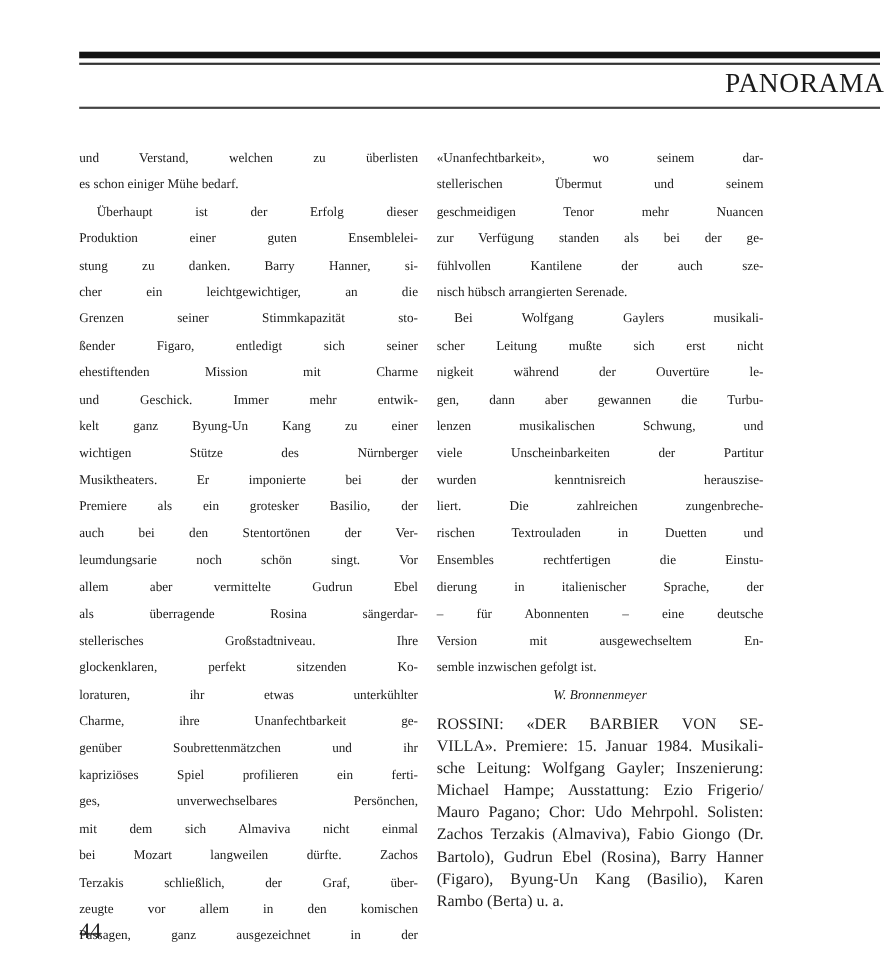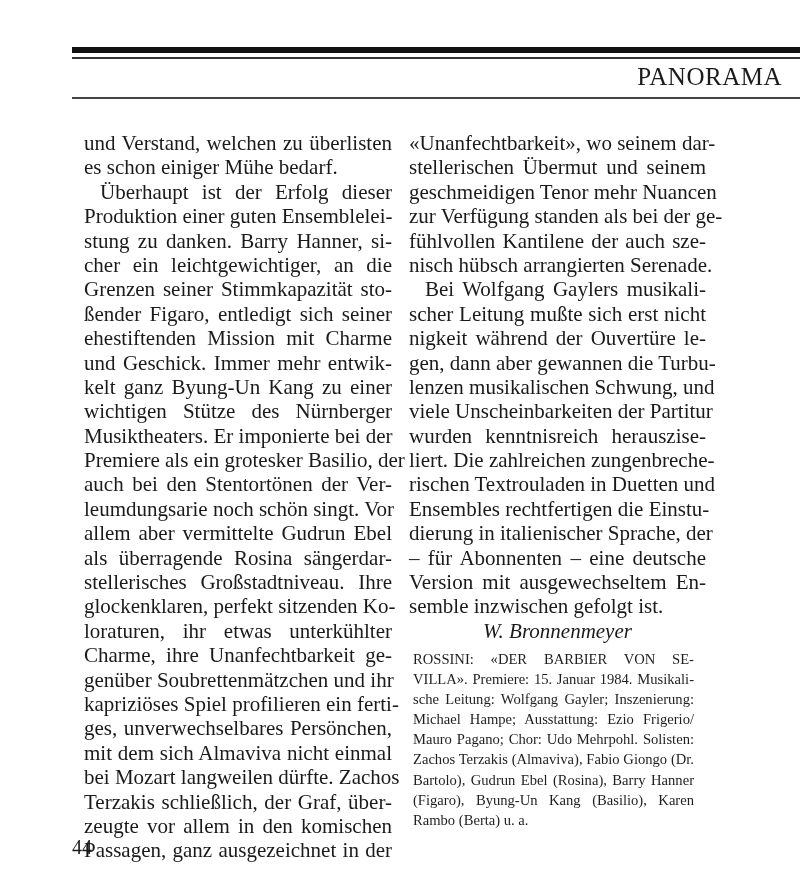--- a/index.html
+++ b/index.html
@@ -26,43 +26,42 @@
     .rule-thin-top {
       position: absolute;
       left: 72px;
       width: 728px;
       top: 57px;
       height: 1.5px;
       background: #333;
     }
     .section-title {
       position: absolute;
-      right: 26px;
+      right: 4px;
       top: 62px;
       font-size: 25px;
       letter-spacing: 0.5px;
       color: #1c1c1c;
       line-height: 30px;
     }
     .rule-thin-bottom {
       position: absolute;
       left: 72px;
       width: 728px;
       top: 97px;
       height: 1.5px;
       background: #444;
     }
     .column {
       position: absolute;
       top: 131px;
       width: 308px;
-      font-size: 21px;
+      font-size: 12px;
       line-height: 24.4px;
       text-align: justify;
-      margin-left: 12px;
     }
     .col-left { left: 72px; }
     .col-right { left: 397px; width: 297px; }
     .line {
       display: block;
       white-space: nowrap;
       text-align: justify;
       text-align-last: justify;
       height: 24.4px;
     }
@@ -83,21 +82,20 @@
       position: absolute;
       left: 397px;
       top: 649px;
       width: 297px;
       font-size: 14.6px;
       line-height: 20.1px;
       color: #1e1e1e;
     }
     .credits .line {
       height: 20.1px;
-      margin-left: 16px;
     }
     .page-number {
       position: absolute;
       left: 72px;
       top: 837px;
       font-size: 20px;
       line-height: 20px;
       color: #1c1c1c;
     }
   </style>

